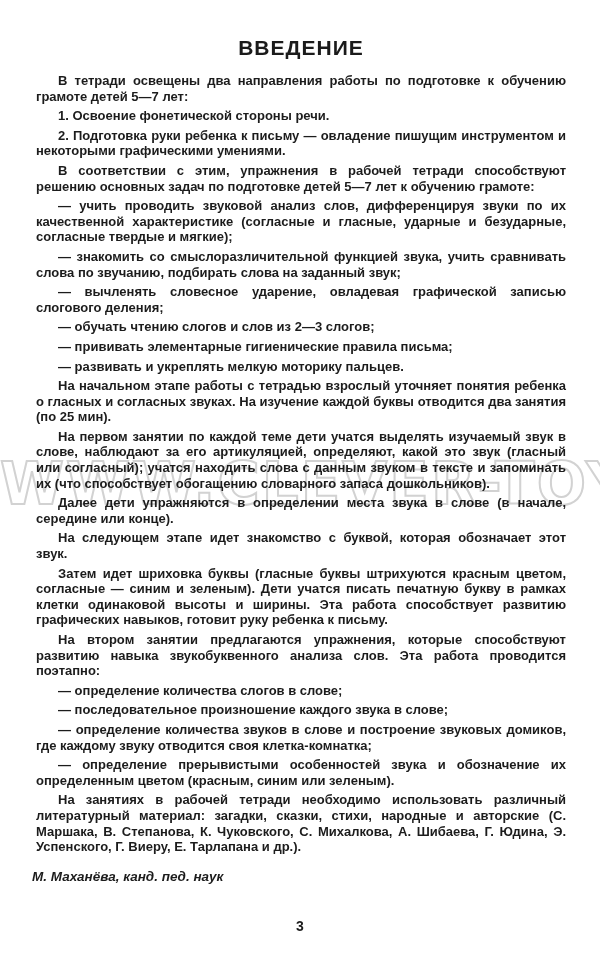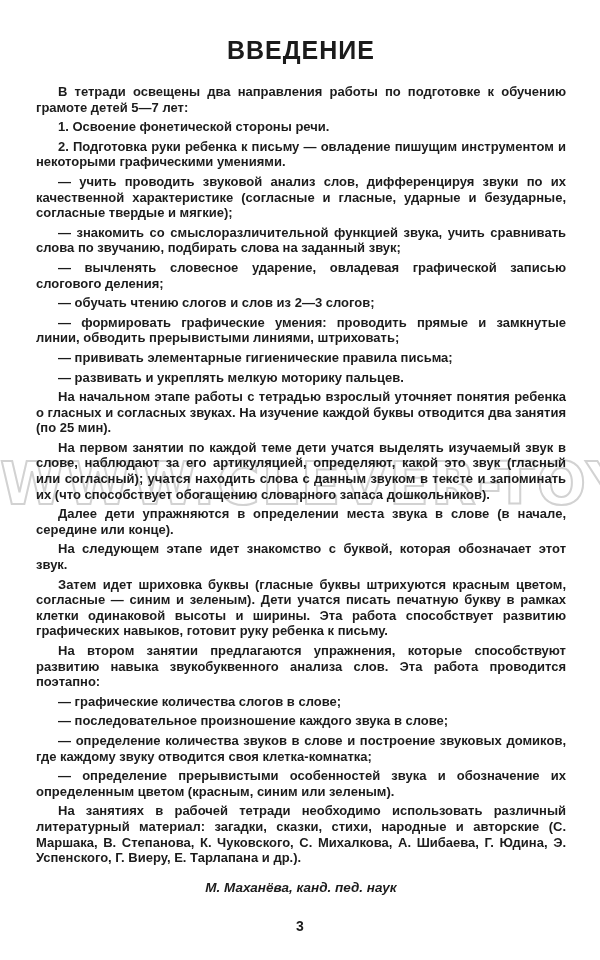--- a/index.html
+++ b/index.html
@@ -31,39 +31,39 @@
     white-space: nowrap;
     user-select: none;
   }
   .content {
     position: absolute;
     top: 28px; left: 32px; right: 30px;
     z-index: 1;
   }
   .title {
     text-align: center;
-    font-size: 25px;
+    font-size: 21px;
     font-weight: 700;
     letter-spacing: 1px;
     color: #1b1b1b;
-    margin: 8px 0 19px 0;
+    margin: 8px 0 13px 0;
   }
   .body-text p {
     font-size: 13px;
     line-height: 15.6px;
     font-weight: 700;
     color: #1c1c1c;
     text-align: justify;
     text-indent: 22px;
     margin: 4px;
   }
   .body-text .it { font-style: italic; }
   .signature {
     margin-top: 14px;
-    text-align: center;
+    text-align: left;
     font-size: 13.5px;
     font-weight: 700;
     font-style: italic;
     color: #1c1c1c;
   }
   .page-number {
     position: absolute;
     top: 918px; left: 0;
     width: 100%;
     text-align: center;
@@ -77,34 +77,34 @@
 <body>
 
 <div class="page">
   <div class="watermark">WWW.CLEVER-TOY.RU</div>
   <div class="content">
     <h1 class="title">ВВЕДЕНИЕ</h1>
     <div class="body-text" id="paragraphs">
         <p><span>В тетради освещены два направления работы по подготовке к обучению грамоте детей 5—7 лет:</span></p>
         <p><span>1. Освоение фонетической стороны речи.</span></p>
         <p><span>2. Подготовка руки ребенка к письму — овладение пишущим инструментом и некоторыми графическими умениями.</span></p>
+        <p><span>В соответствии с этим, упражнения в рабочей тетради способствуют решению основных задач по подготовке детей 5—7 лет к обучению грамоте:</span></p>
         <p><span>— учить проводить звуковой анализ слов, дифференцируя звуки по их качественной характеристике (согласные и гласные, ударные и безударные, согласные твердые и мягкие);</span></p>
         <p><span>— знакомить со смыслоразличительной функцией звука, учить сравнивать слова по звучанию, подбирать слова на заданный звук;</span></p>
         <p><span>— вычленять словесное ударение, овладевая графической записью слогового деления;</span></p>
         <p><span>— обучать чтению слогов и слов из 2—3 слогов;</span></p>
-        <p><span>— формировать графические умения: проводить прямые и замкнутые линии, обводить прерывистыми линиями, штриховать;</span></p>
         <p><span>— прививать элементарные гигиенические правила письма;</span></p>
         <p><span>— развивать и укреплять мелкую моторику пальцев.</span></p>
         <p><span>На начальном этапе работы с тетрадью взрослый уточняет понятия ребенка о гласных и согласных звуках. На изучение каждой буквы отводится два занятия (по 25 мин).</span></p>
         <p><span>На первом занятии по каждой теме дети учатся выделять изучаемый звук в слове, наблюдают за его артикуляцией, определяют, какой это звук (гласный или согласный); учатся находить слова с данным звуком в тексте и запоминать их (что способствует обогащению словарного запаса дошкольников).</span></p>
         <p><span>Далее дети упражняются в определении места звука в слове (в начале, середине или конце).</span></p>
         <p><span>На следующем этапе идет знакомство с буквой, которая обозначает этот звук.</span></p>
         <p><span>Затем идет шриховка буквы (гласные буквы штрихуются красным цветом, согласные — синим и зеленым). Дети учатся писать печатную букву в рамках клетки одинаковой высоты и ширины. Эта работа способствует развитию графических навыков, готовит руку ребенка к письму.</span></p>
         <p><span>На втором занятии предлагаются упражнения, которые способствуют развитию навыка звукобуквенного анализа слов. Эта работа проводится поэтапно:</span></p>
-        <p><span>— графические количества слогов в слове;</span></p>
+        <p><span>— определение количества слогов в слове;</span></p>
         <p><span>— последовательное произношение каждого звука в слове;</span></p>
         <p><span>— определение количества звуков в слове и построение звуковых домиков, где каждому звуку отводится своя клетка-комнатка;</span></p>
         <p><span>— определение прерывистыми особенностей звука и обозначение их определенным цветом (красным, синим или зеленым).</span></p>
         <p><span>На занятиях в рабочей тетради необходимо использовать различный литературный материал: загадки, сказки, стихи, народные и авторские (С. Маршака, В. Степанова, К. Чуковского, С. Михалкова, А. Шибаева, Г. Юдина, Э. Успенского, Г. Виеру, Е. Тарлапана и др.).</span></p>
       </div>
     <div class="signature">М. Маханёва, канд. пед. наук</div>
   </div>
   <div class="page-number">3</div>
 </div>
 

